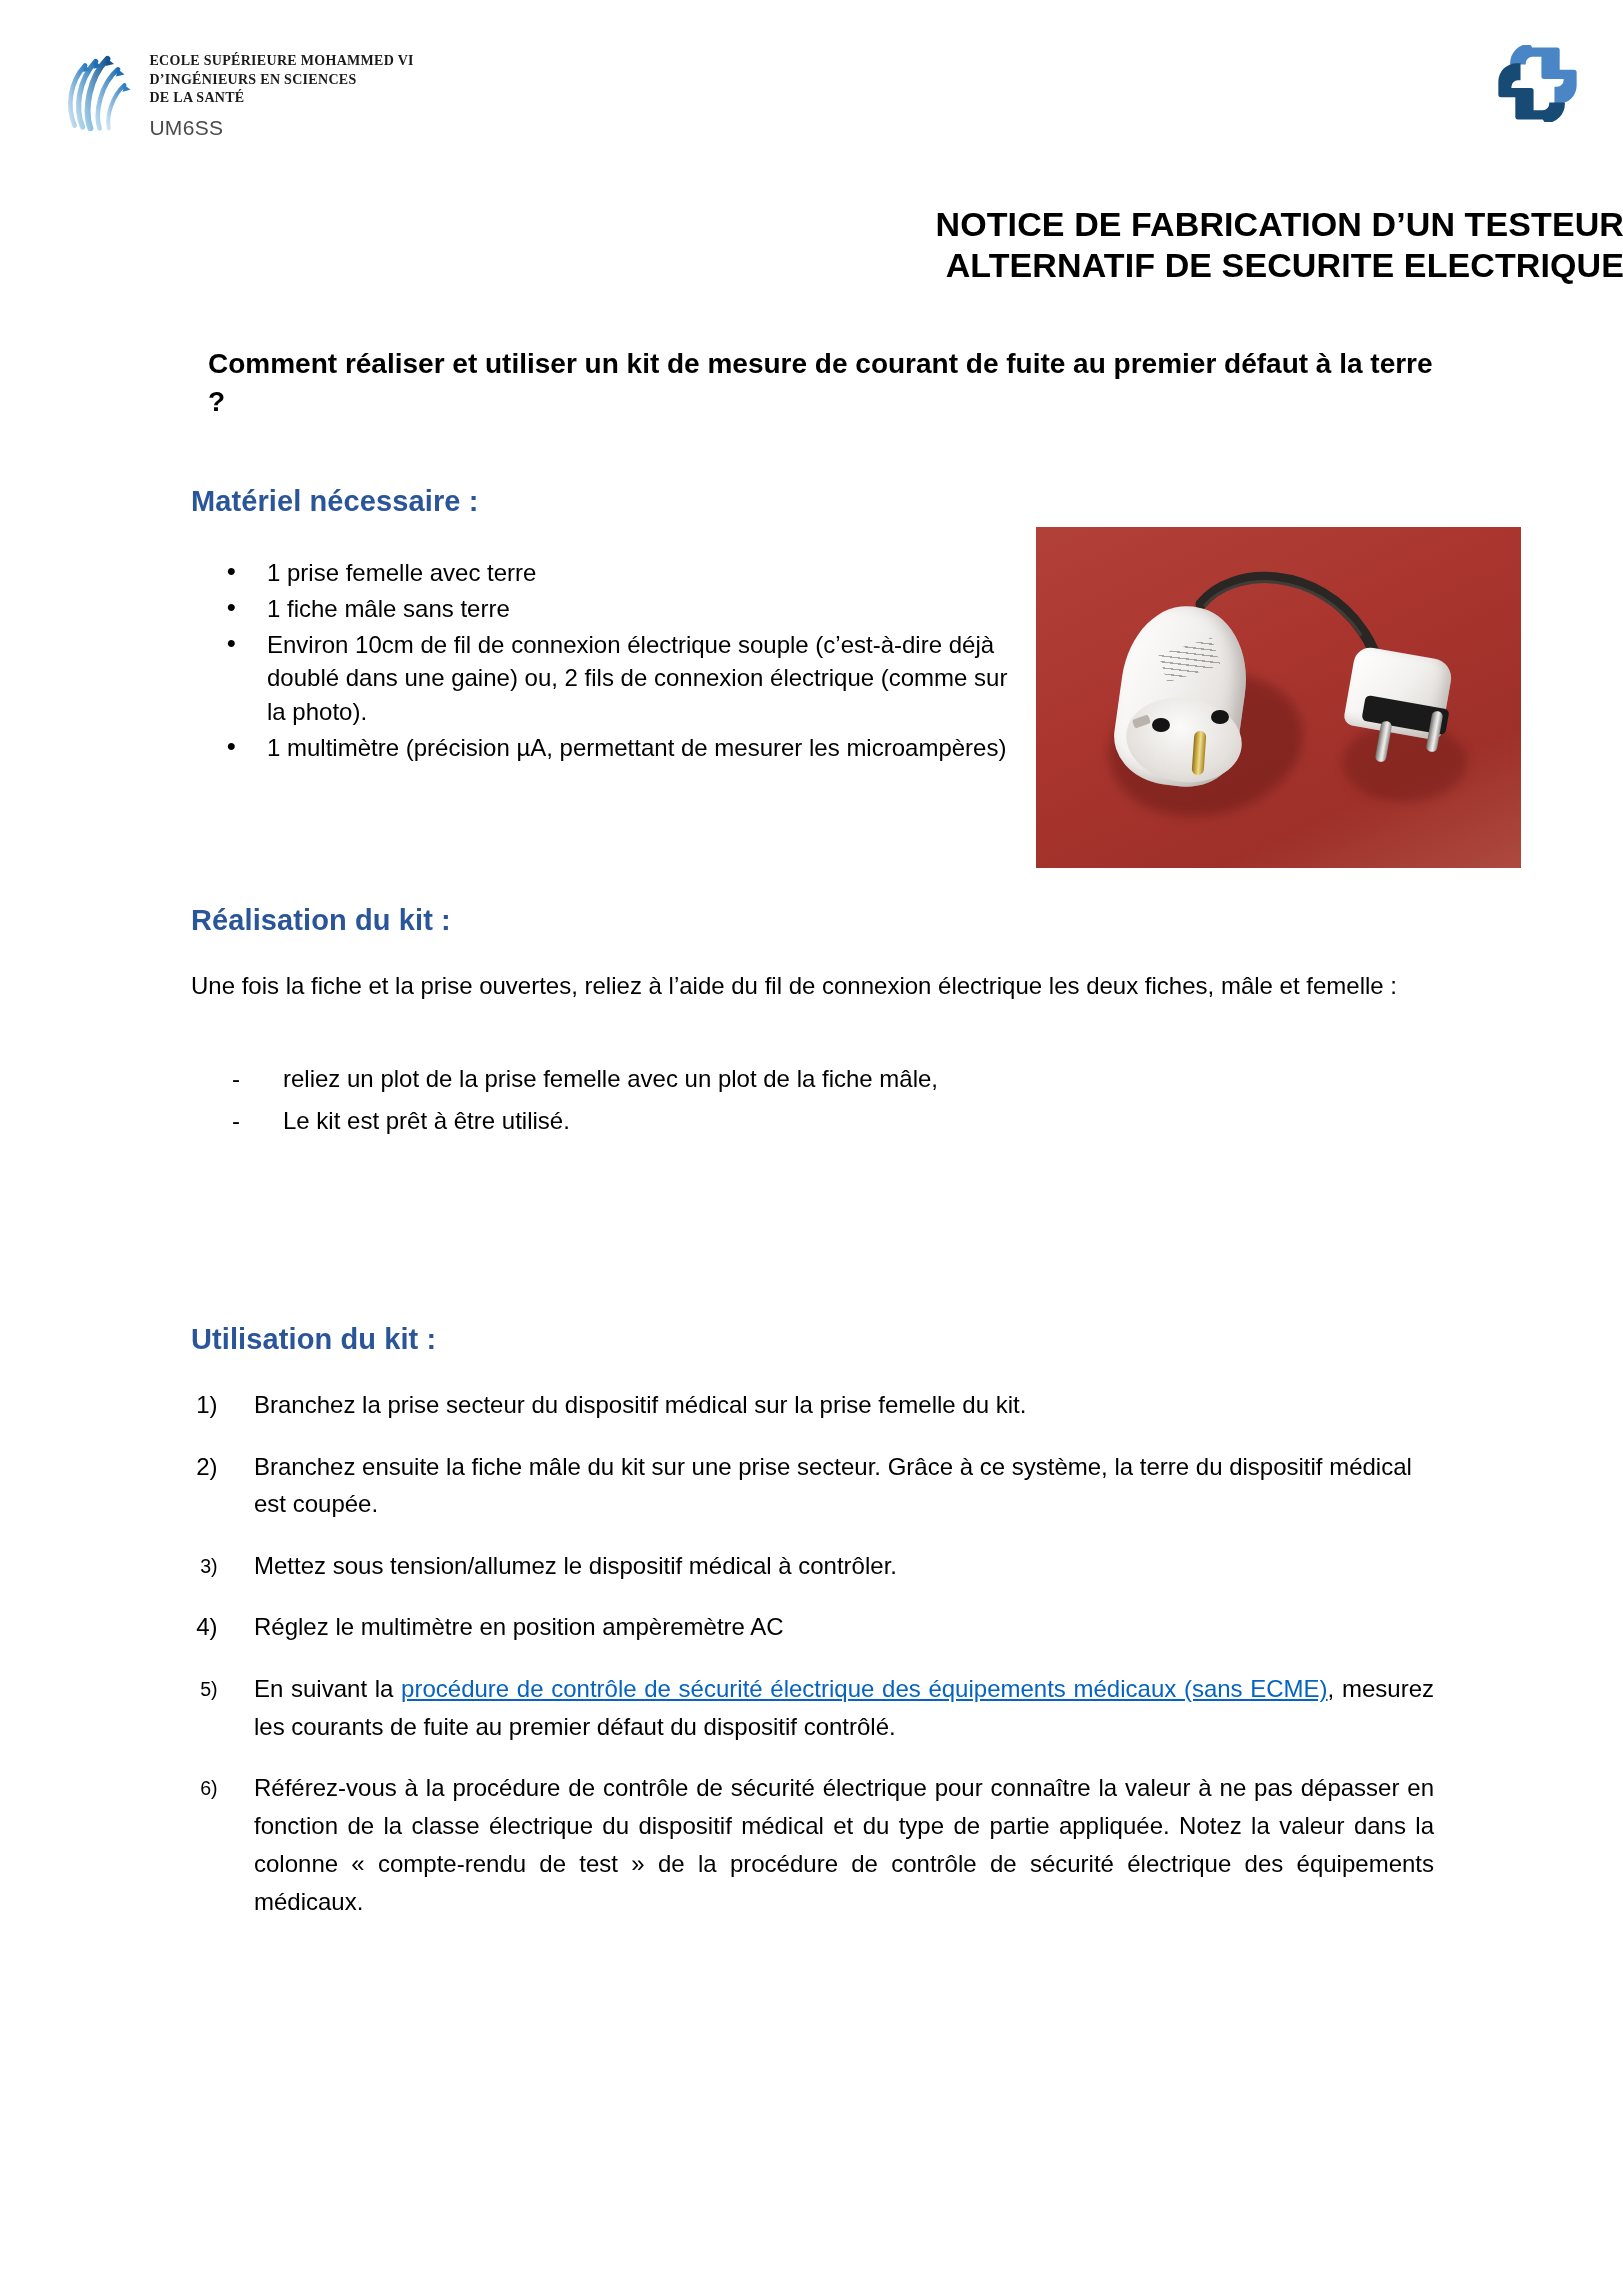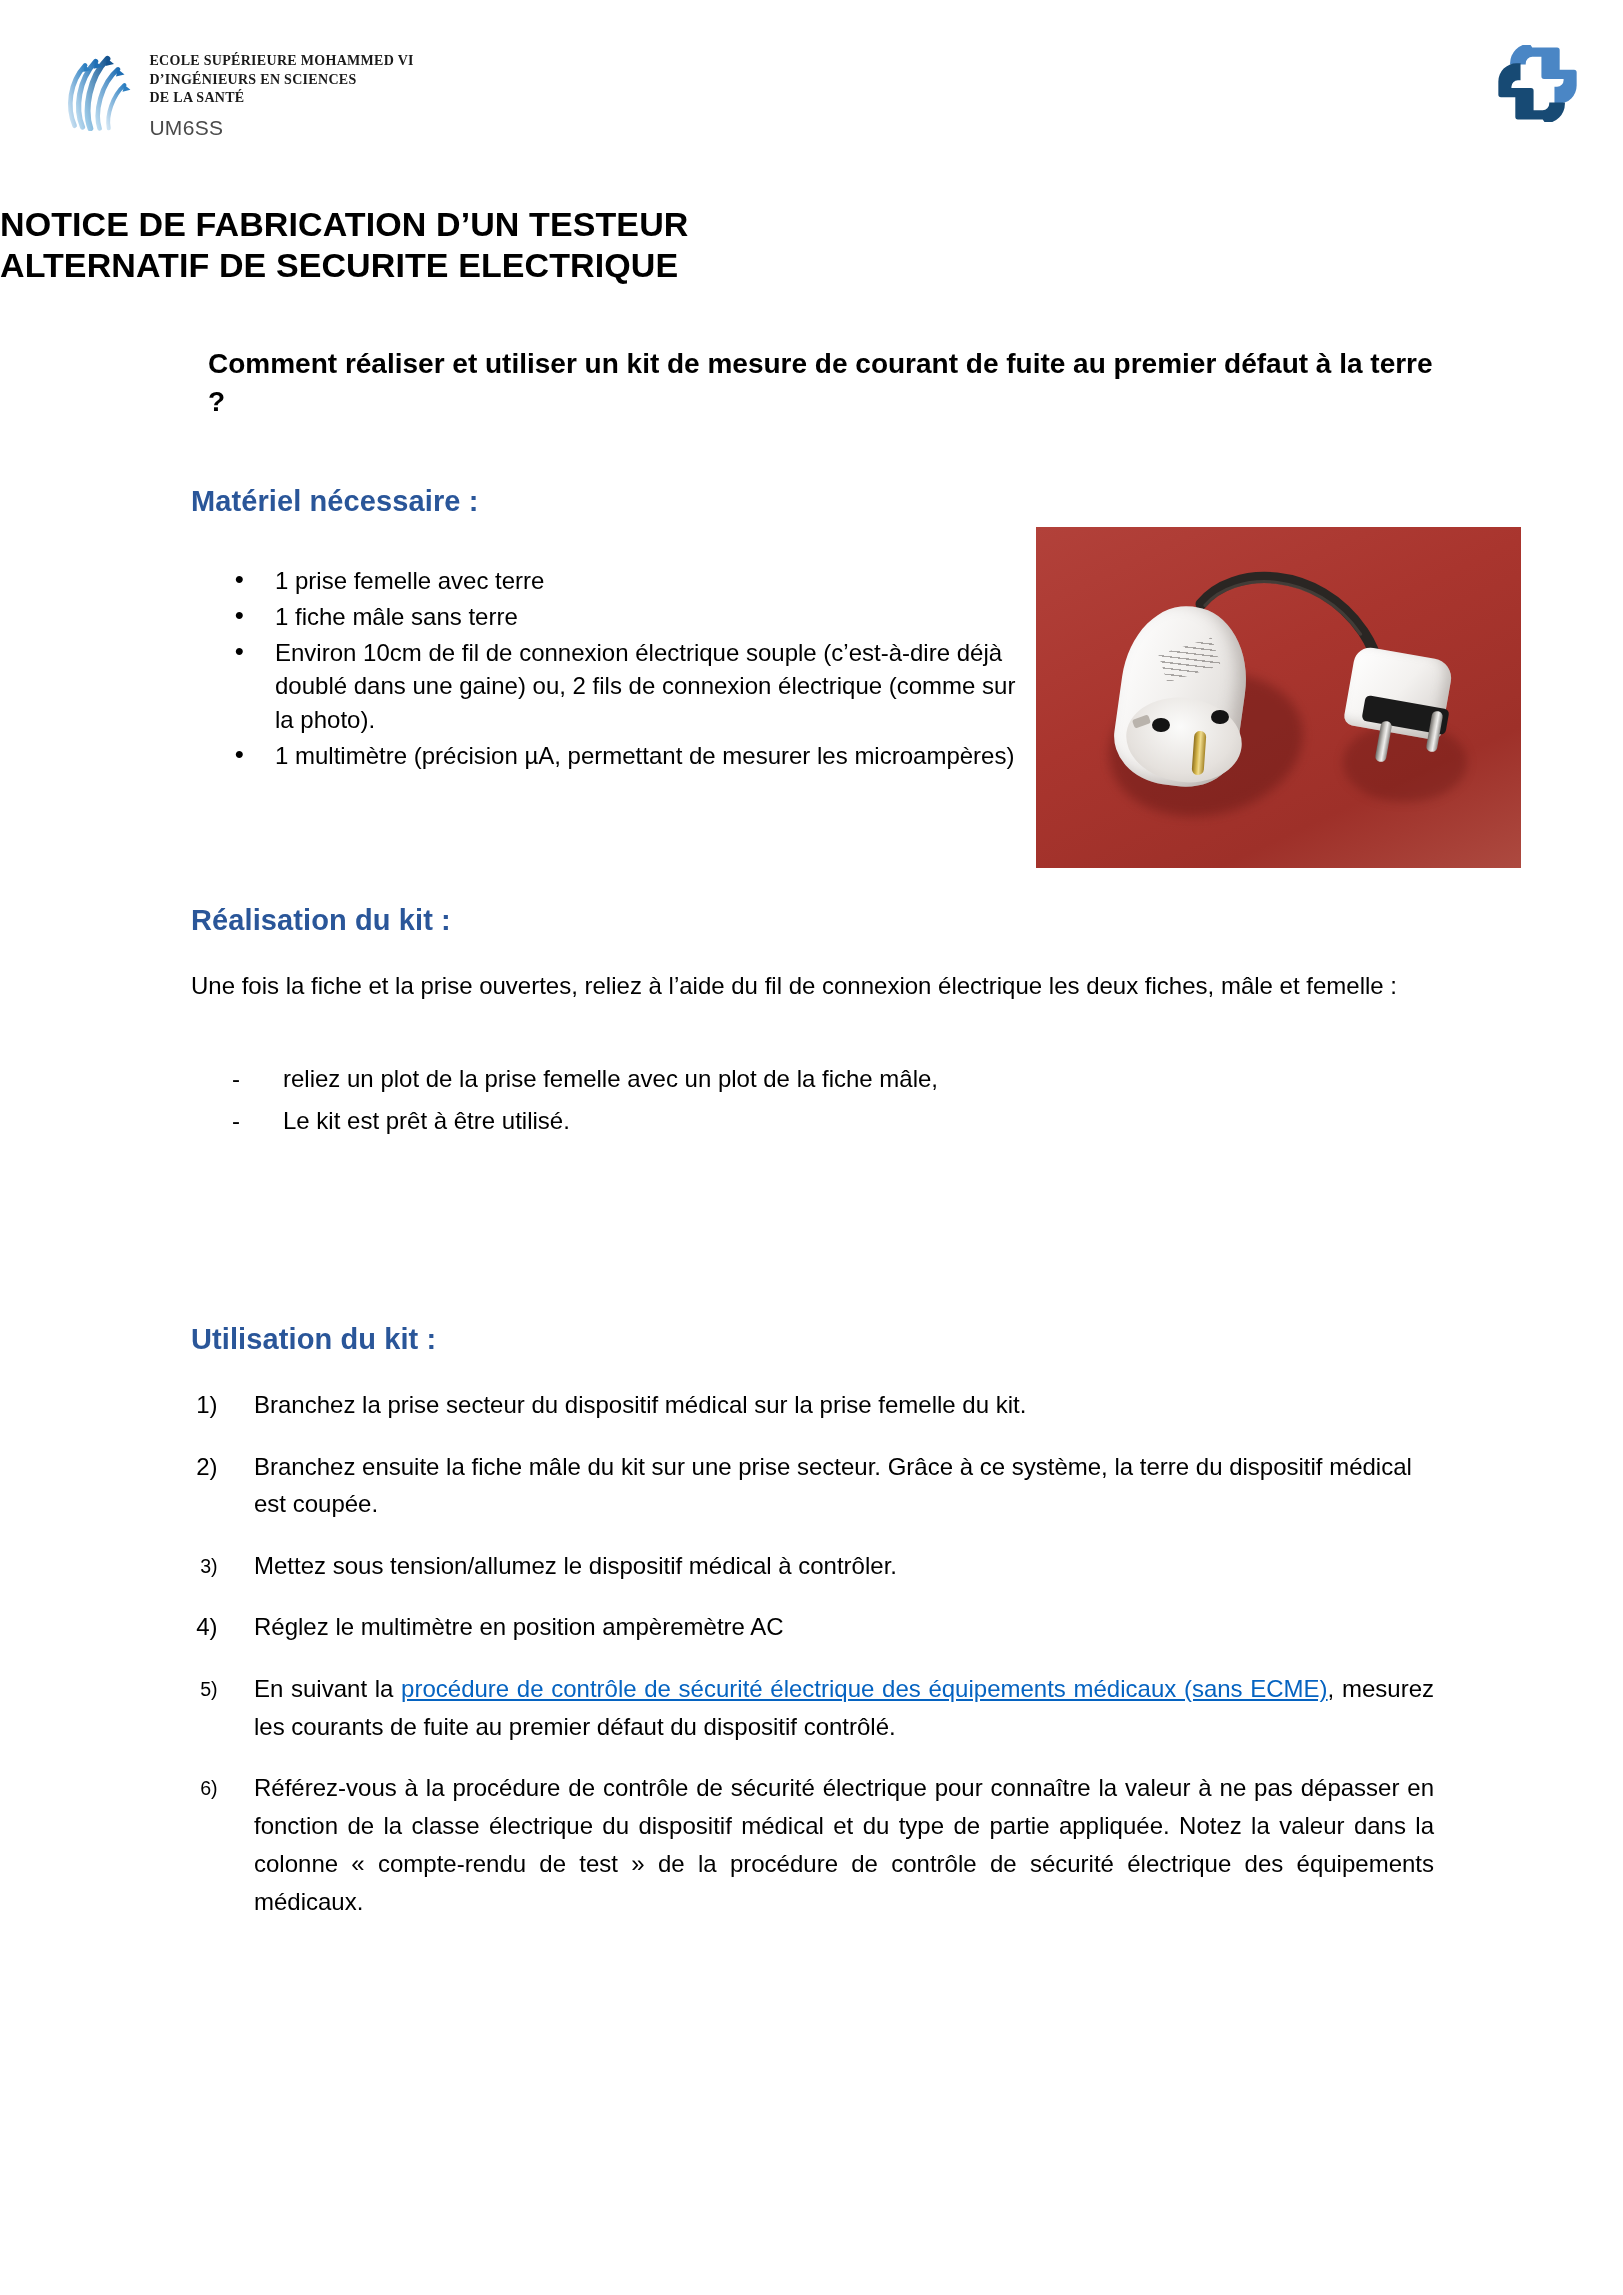--- a/index.html
+++ b/index.html
@@ -96,21 +96,21 @@
     position: absolute;
     left: 0; top: 0;
     width: 1624px;
   }
 
   .doc-title {
     position: absolute;
     top: 204px;
     left: 0;
     width: 1624px;
-    text-align: left;
+    text-align: right;
     font-weight: bold;
     font-size: 34px;
     line-height: 1.22;
     letter-spacing: 0.1px;
   }
   .doc-title .tl { display: block; }
 
   .question {
     position: absolute;
     top: 345px;
@@ -134,21 +134,21 @@
   .h2-realisation { top: 904px; }
   .h2-utilisation { top: 1323px; }
 
   
   .bullets {
     position: absolute;
     top: 548px;
     left: 203px;
     width: 798px;
     list-style: none;
-    margin: 16px;
+    margin: 8px;
     padding: 0;
     font-size: 24px;
     line-height: 1.39;
   }
   .bullets li {
     position: relative;
     padding-left: 56px;
     margin-bottom: 2.6px;
   }
   .bullets li::before {

